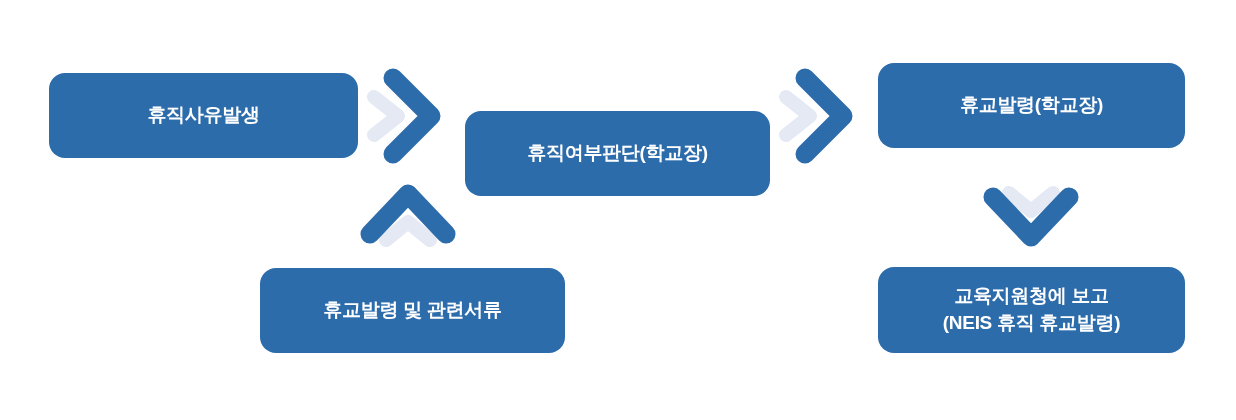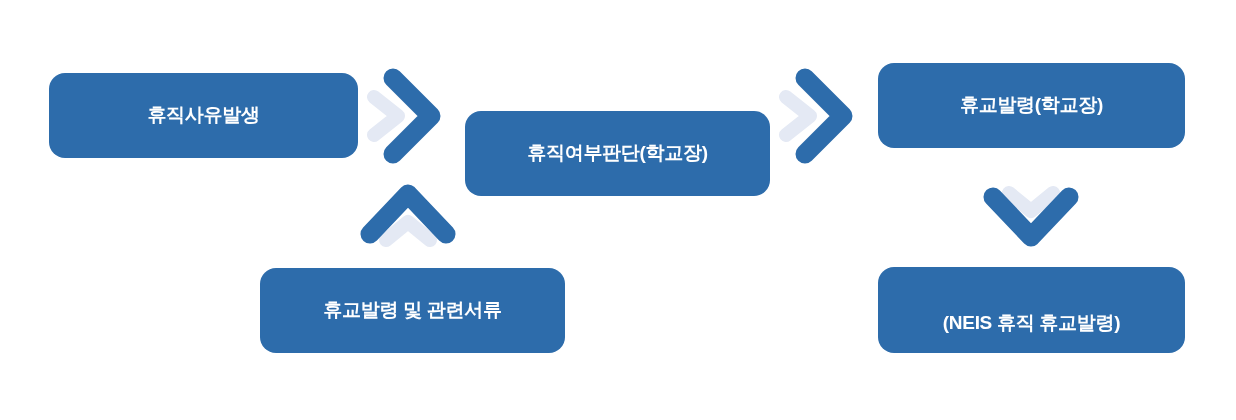--- a/index.html
+++ b/index.html
@@ -81,16 +81,16 @@
   <svg class="chev" style="left:981px; top:179px;" width="100" height="76" viewBox="0 0 100 76">
     <polyline class="lt" points="28,14 50,32 72,14" stroke="#e4e9f4"></polyline>
     <polyline class="dk" points="12,18 50,58 88,18" stroke="#2d6cab"></polyline>
   </svg>
 
   <div class="flow-box" style="left:260px; top:268px; width:305px;">
     <span class="box-label">휴교발령 및 관련서류</span>
   </div>
 
   <div class="flow-box" style="left:878px; top:267px; width:307px; height:86px;">
-    <span class="box-label"><br><span>(NEIS 휴직 휴교발령)</span></span>
+    <span class="box-label"><span>교육지원청에 보고</span><br><span>(NEIS 휴직 휴교발령)</span></span>
   </div>
 
 </div>
 
 </body></html>

